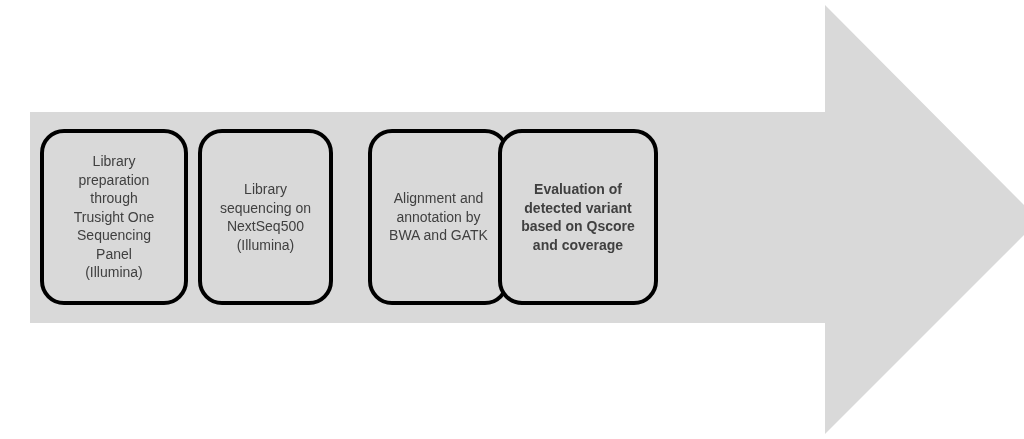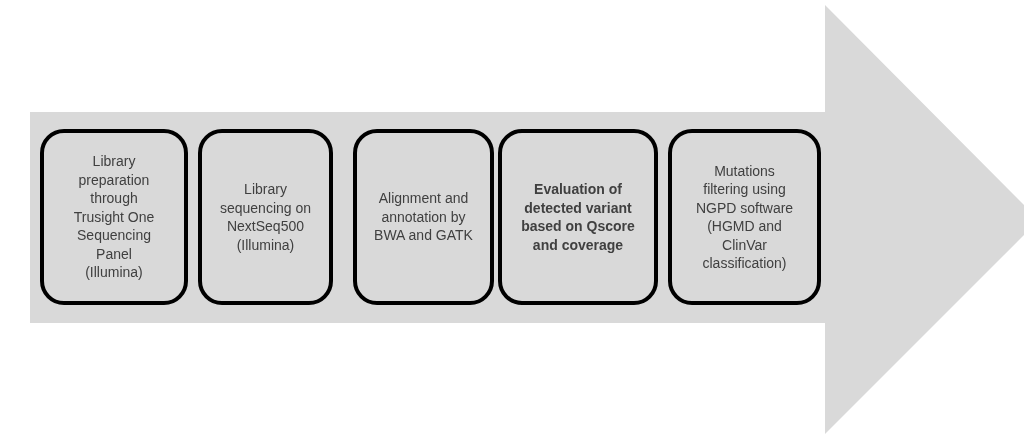--- a/index.html
+++ b/index.html
@@ -41,21 +41,21 @@
   }
   .step-label {
     white-space: pre-line;
     text-align: center;
     color: var(--text);
     font-size: 14px;
     line-height: 18.5px;
   }
   .box-1 { left: 18px;  width: 148px; }
   .box-2 { left: 176px; width: 135px; }
-  .box-3 { left: 331px; width: 141px; }
+  .box-3 { left: 346px; width: 141px; }
   .box-4 { left: 476px; width: 160px; font-weight: bold; }
   .box-5 { left: 646px; width: 153px; }
 </style>
 </head>
 <body>
 
 <div class="stage">
 
   <svg class="arrow-svg" viewBox="0 0 1024 439" xmlns="http://www.w3.org/2000/svg" aria-hidden="true">
     <polygon points="8,112 803,112 803,5 1017,220 803,434 803,323 8,323"></polygon>
@@ -84,22 +84,14 @@
 BWA and GATK</span>
   </div>
 
   <div class="step-box box-4">
     <span class="step-label">Evaluation of
 detected variant
 based on Qscore
 and coverage</span>
   </div>
 
-  <div class="step-box box-5">
-    <span class="step-label">Mutations
-filtering using
-NGPD software
-(HGMD and
-ClinVar
-classification)</span>
-  </div>
 
 </div>
 
 </body></html>

